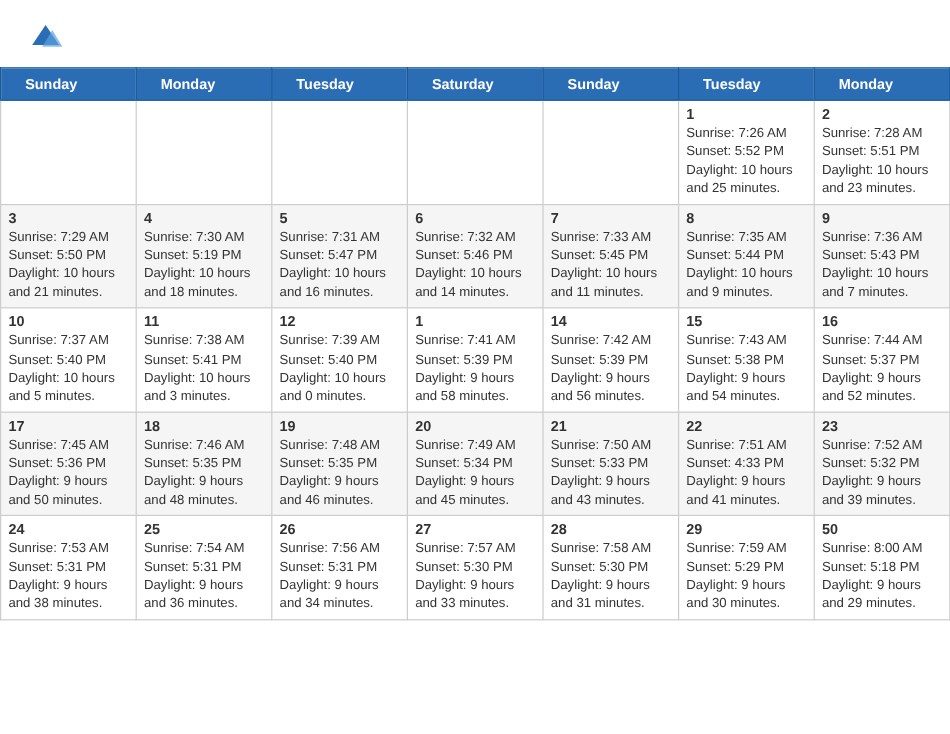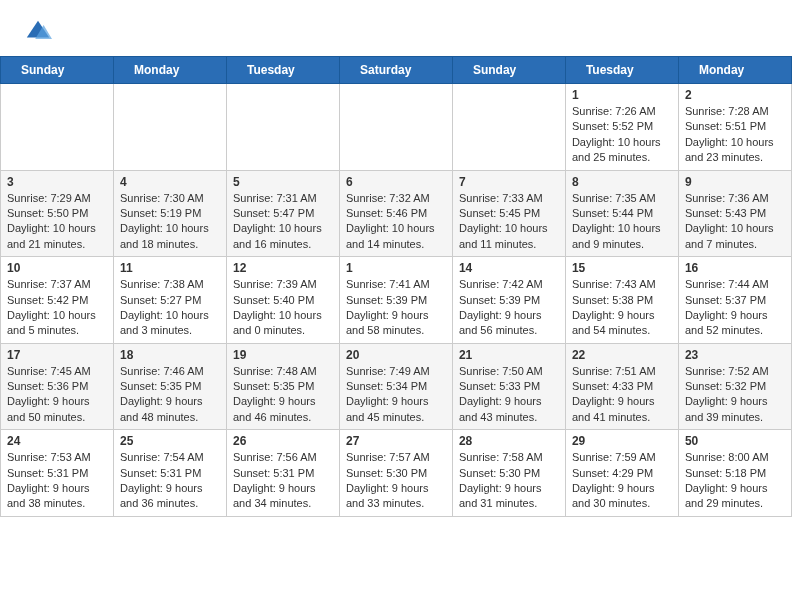--- a/index.html
+++ b/index.html
@@ -192,27 +192,27 @@
           <span class="day-num">9</span>
           <div class="day-info">Sunrise: 7:36 AM
 Sunset: 5:43 PM
 Daylight: 10 hours and 7 minutes.</div>
         </td>
       </tr>
       <tr class="row-white">
         <td>
           <span class="day-num">10</span>
           <div class="day-info">Sunrise: 7:37 AM
-Sunset: 5:42 PM
+Sunset: 5:40 PM
 Daylight: 10 hours and 5 minutes.</div>
         </td>
         <td>
           <span class="day-num">11</span>
           <div class="day-info">Sunrise: 7:38 AM
-Sunset: 5:27 PM
+Sunset: 5:41 PM
 Daylight: 10 hours and 3 minutes.</div>
         </td>
         <td>
           <span class="day-num">12</span>
           <div class="day-info">Sunrise: 7:39 AM
 Sunset: 5:40 PM
 Daylight: 10 hours and 0 minutes.</div>
         </td>
         <td>
           <span class="day-num">1</span>
@@ -310,21 +310,21 @@
         </td>
         <td>
           <span class="day-num">28</span>
           <div class="day-info">Sunrise: 7:58 AM
 Sunset: 5:30 PM
 Daylight: 9 hours and 31 minutes.</div>
         </td>
         <td>
           <span class="day-num">29</span>
           <div class="day-info">Sunrise: 7:59 AM
-Sunset: 4:29 PM
+Sunset: 5:29 PM
 Daylight: 9 hours and 30 minutes.</div>
         </td>
         <td>
           <span class="day-num">50</span>
           <div class="day-info">Sunrise: 8:00 AM
 Sunset: 5:18 PM
 Daylight: 9 hours and 29 minutes.</div>
         </td>
       </tr>
     </tbody>

